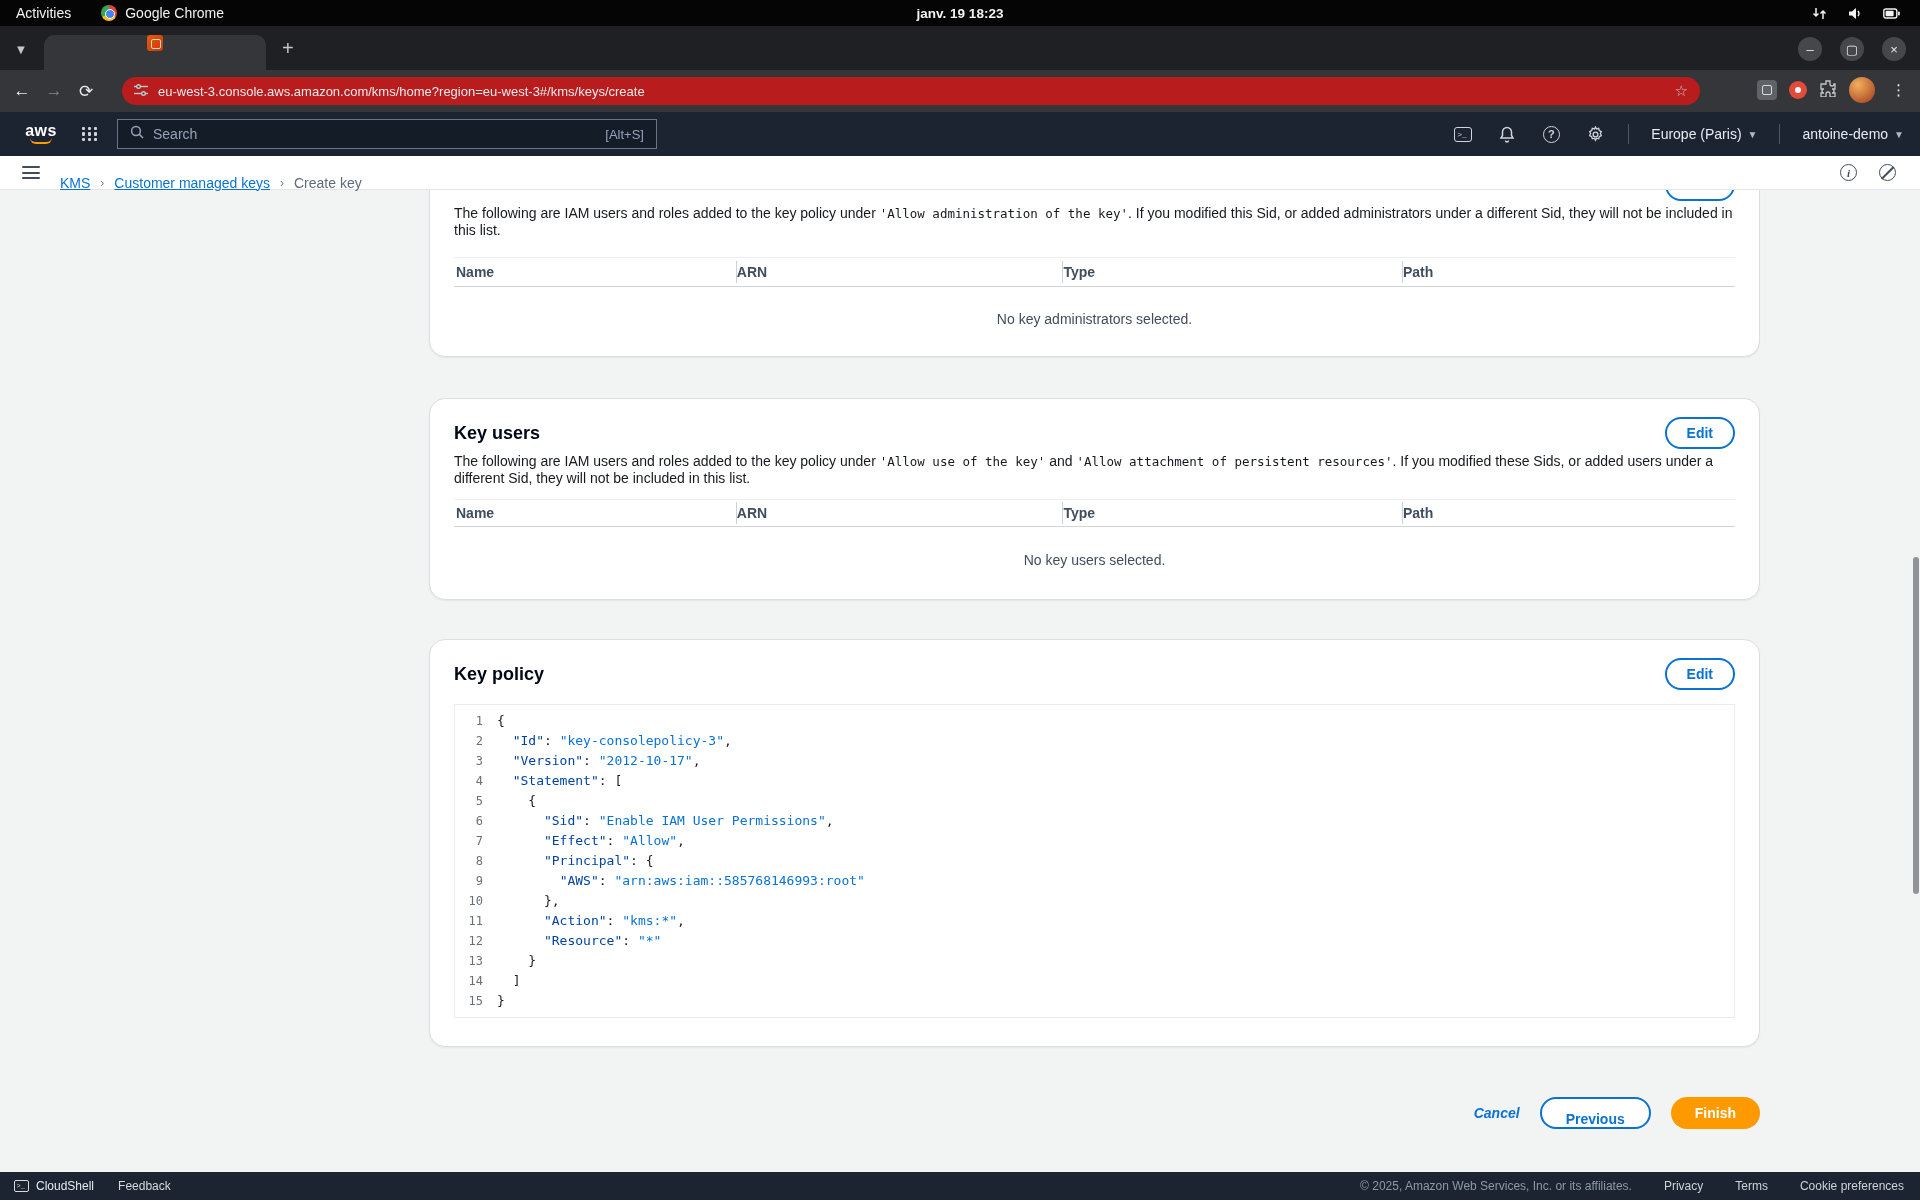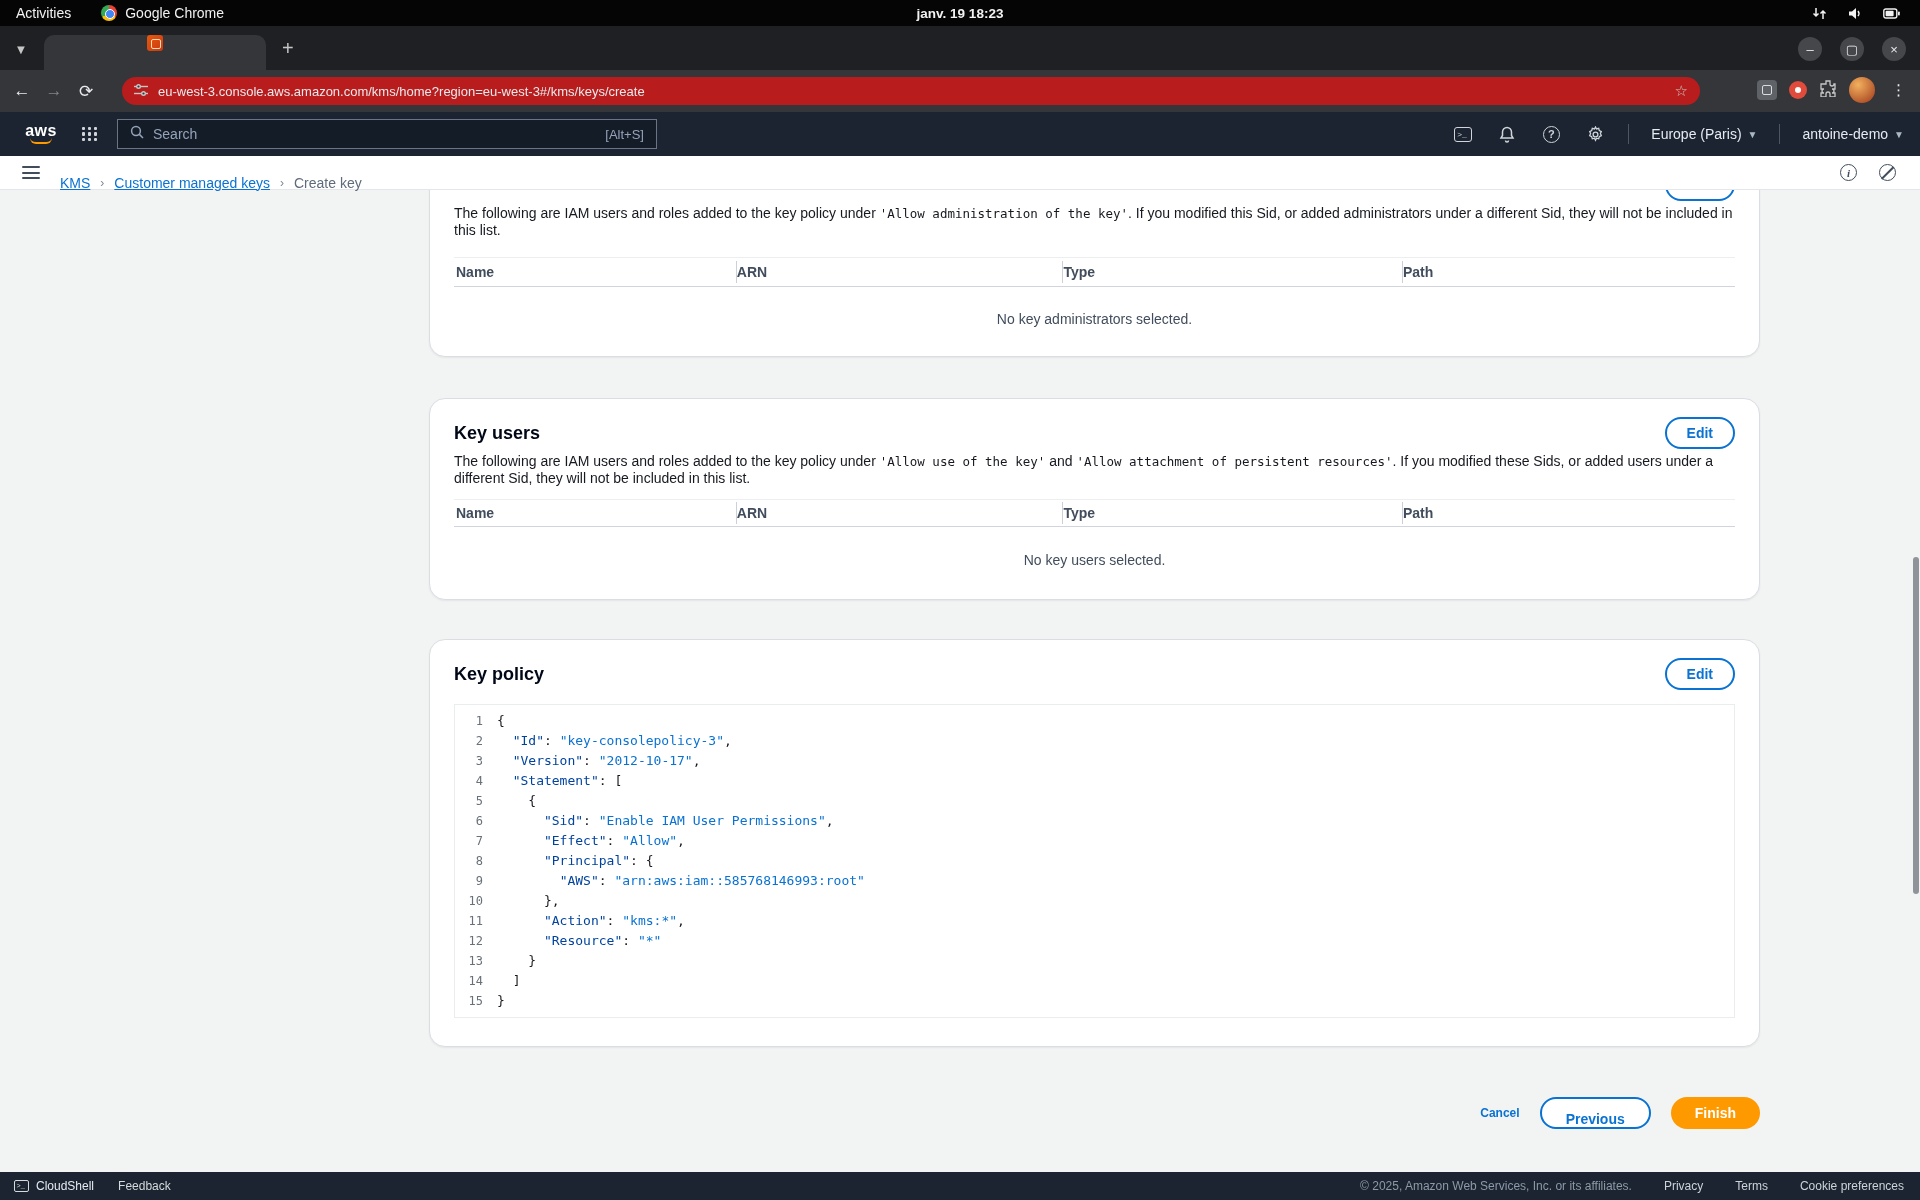--- a/index.html
+++ b/index.html
@@ -152,22 +152,22 @@
     font-family:"DejaVu Sans Mono","Liberation Mono",monospace; font-size:13px; }
   .code-line { display:flex; height:20px; line-height:20px; white-space:pre; }
   .line-num { width:28px; text-align:right; color:#687078; font-size:12px; flex:0 0 auto;
     padding-right:0; margin-right:14px; }
   .tok-p { color:#16191f; }
   .tok-k { color:#00439e; }
   .tok-s { color:#0972d3; }
 
   
   .actions-row { margin-top:50px; display:flex; justify-content:flex-end; align-items:center; gap:20px; }
-  .link-btn { color:#0972d3; font-weight:700; font-size:12px; background:none; border:none;
-    font-family:"Liberation Sans", sans-serif; }
+  .link-btn { color:#0972d3; font-weight:700; font-size:14px; background:none; border:none;
+    font-family:"Liberation Sans", sans-serif;font-style:italic; }
   .secondary-btn { height:32px; padding:12px 24px; border:2px solid #0972d3; border-radius:16px;
     background:#fff; color:#0972d3; font-weight:700; font-size:14px;
     font-family:"Liberation Sans", sans-serif; }
   .primary-btn { height:32px; padding:0 24px; border:none; border-radius:16px;
     background:#ff9900; color:#ffffff; font-weight:700; font-size:14px;
     font-family:"Liberation Sans", sans-serif; }
 
   
   .scroll-thumb { position:absolute; right:1px; top:557px; width:6px; height:337px;
     background:#90949a; border-radius:3px; z-index:40; }

